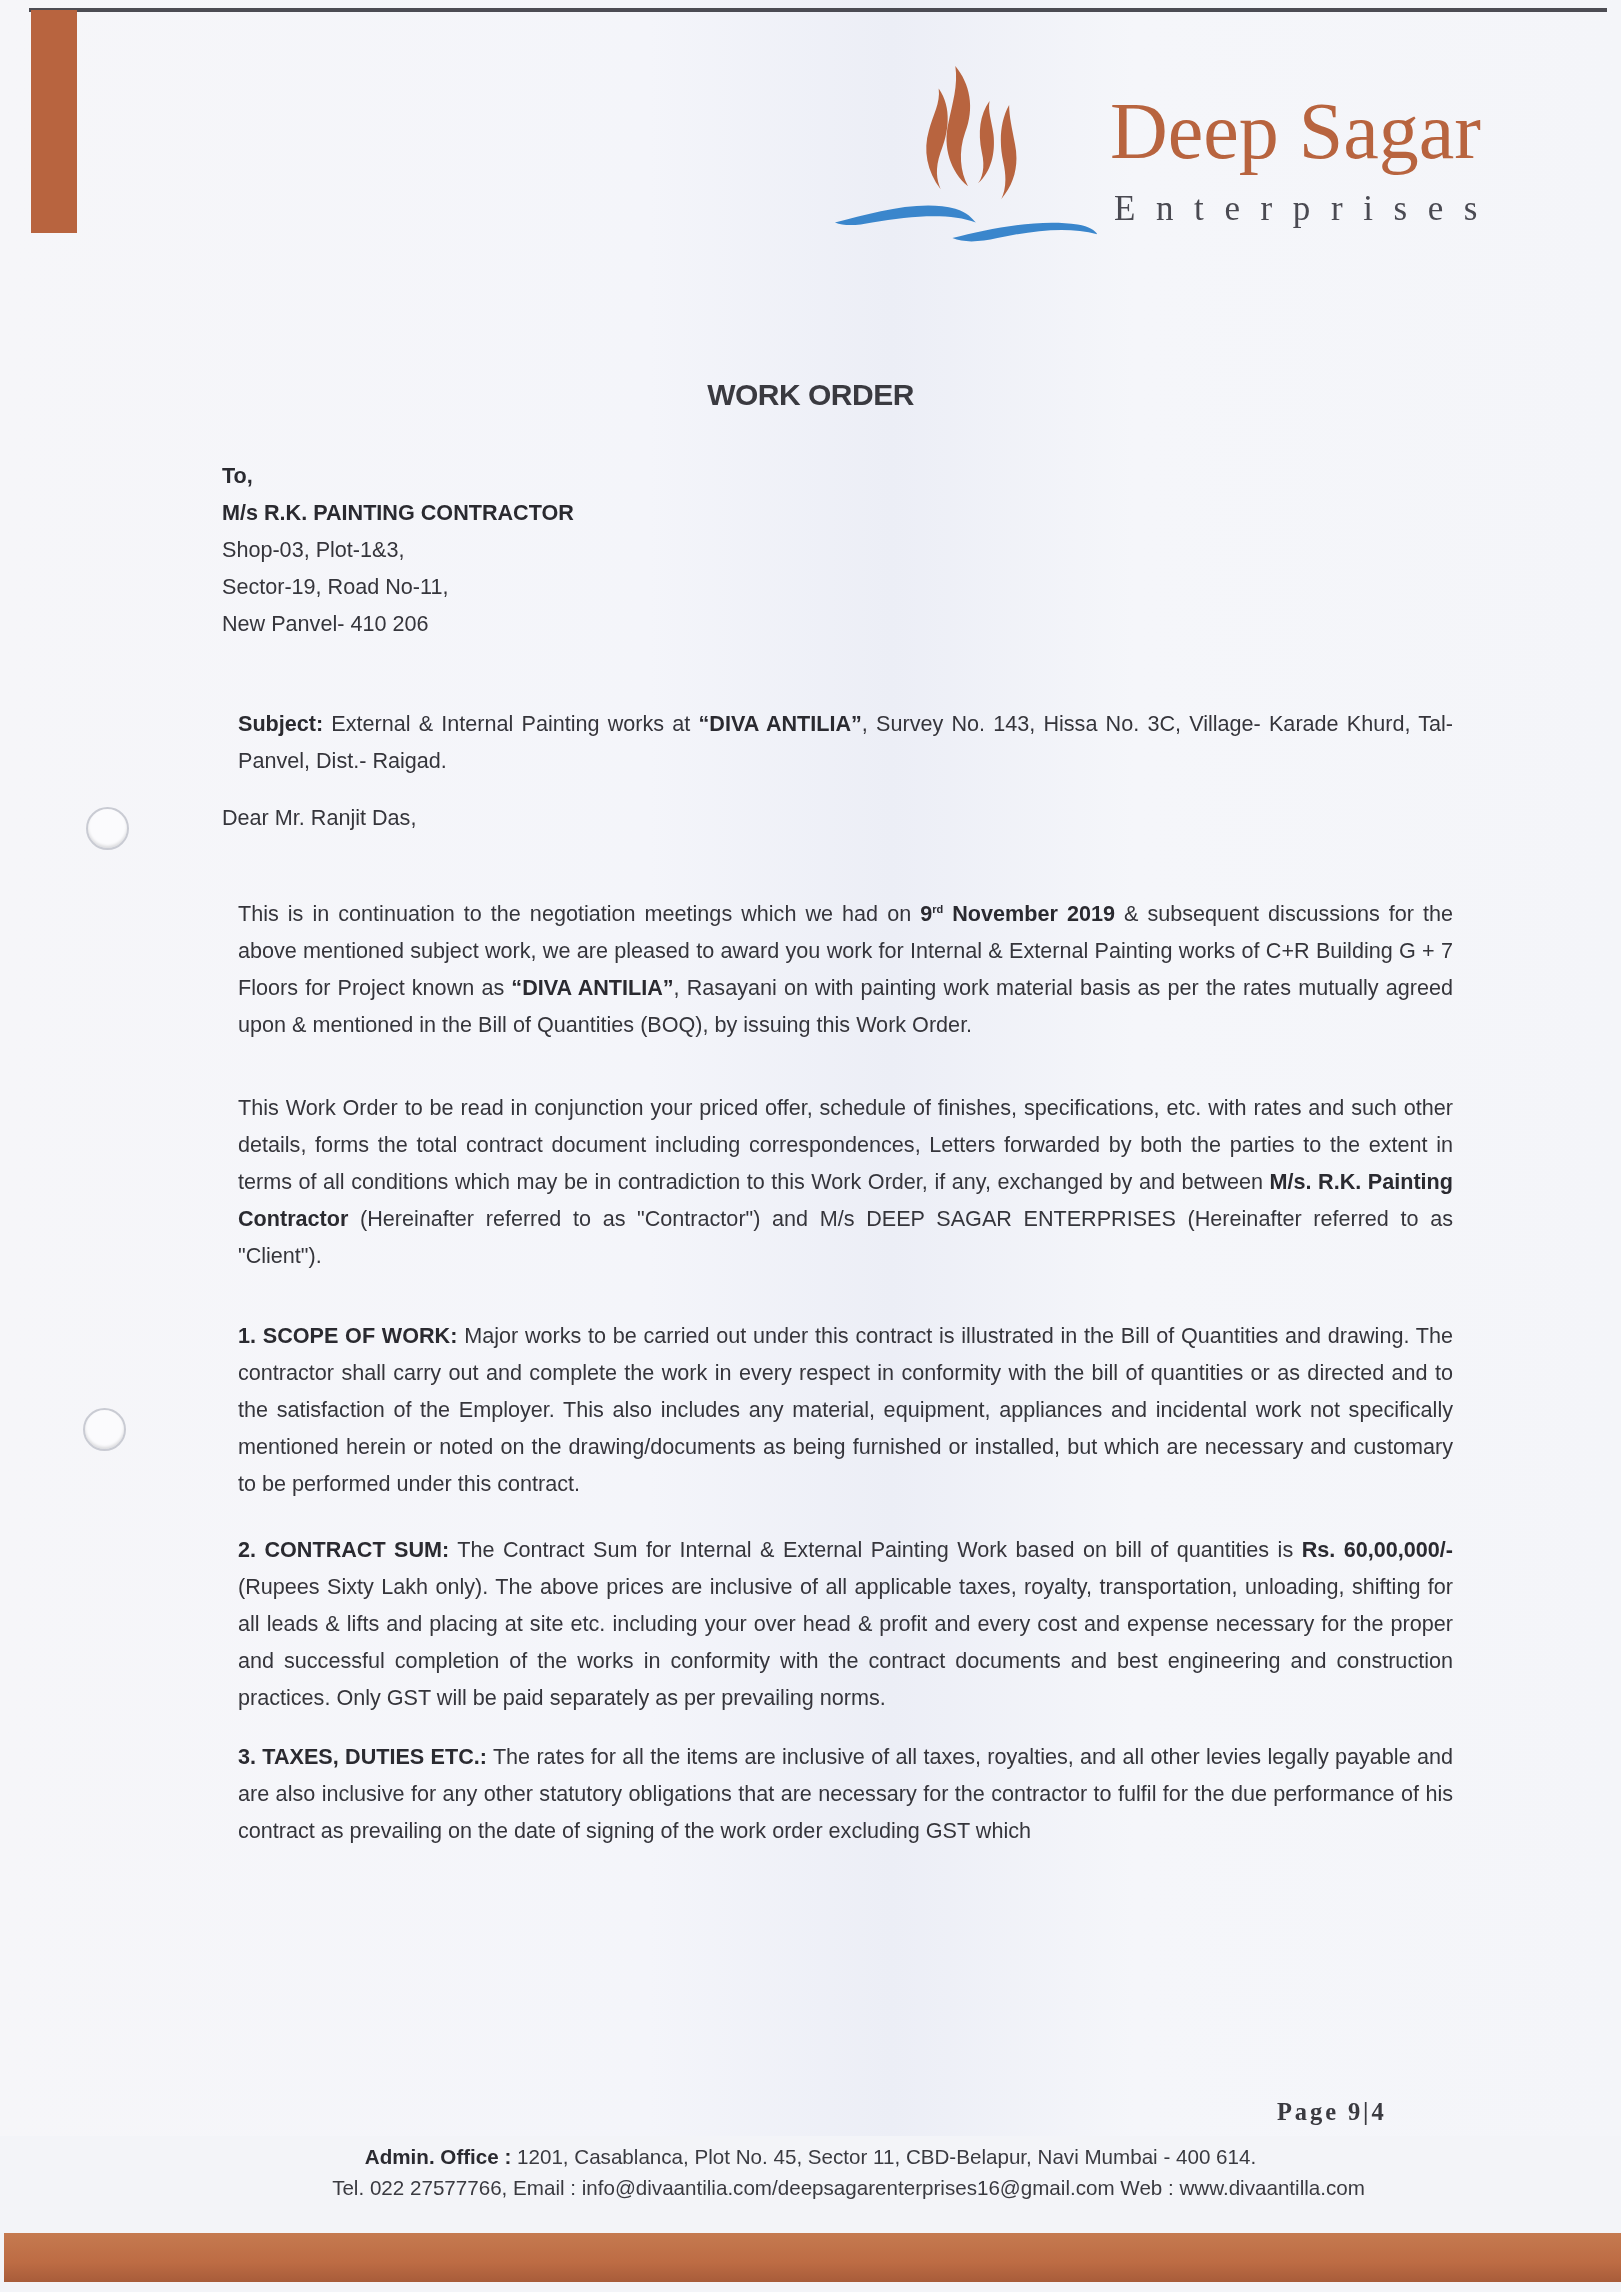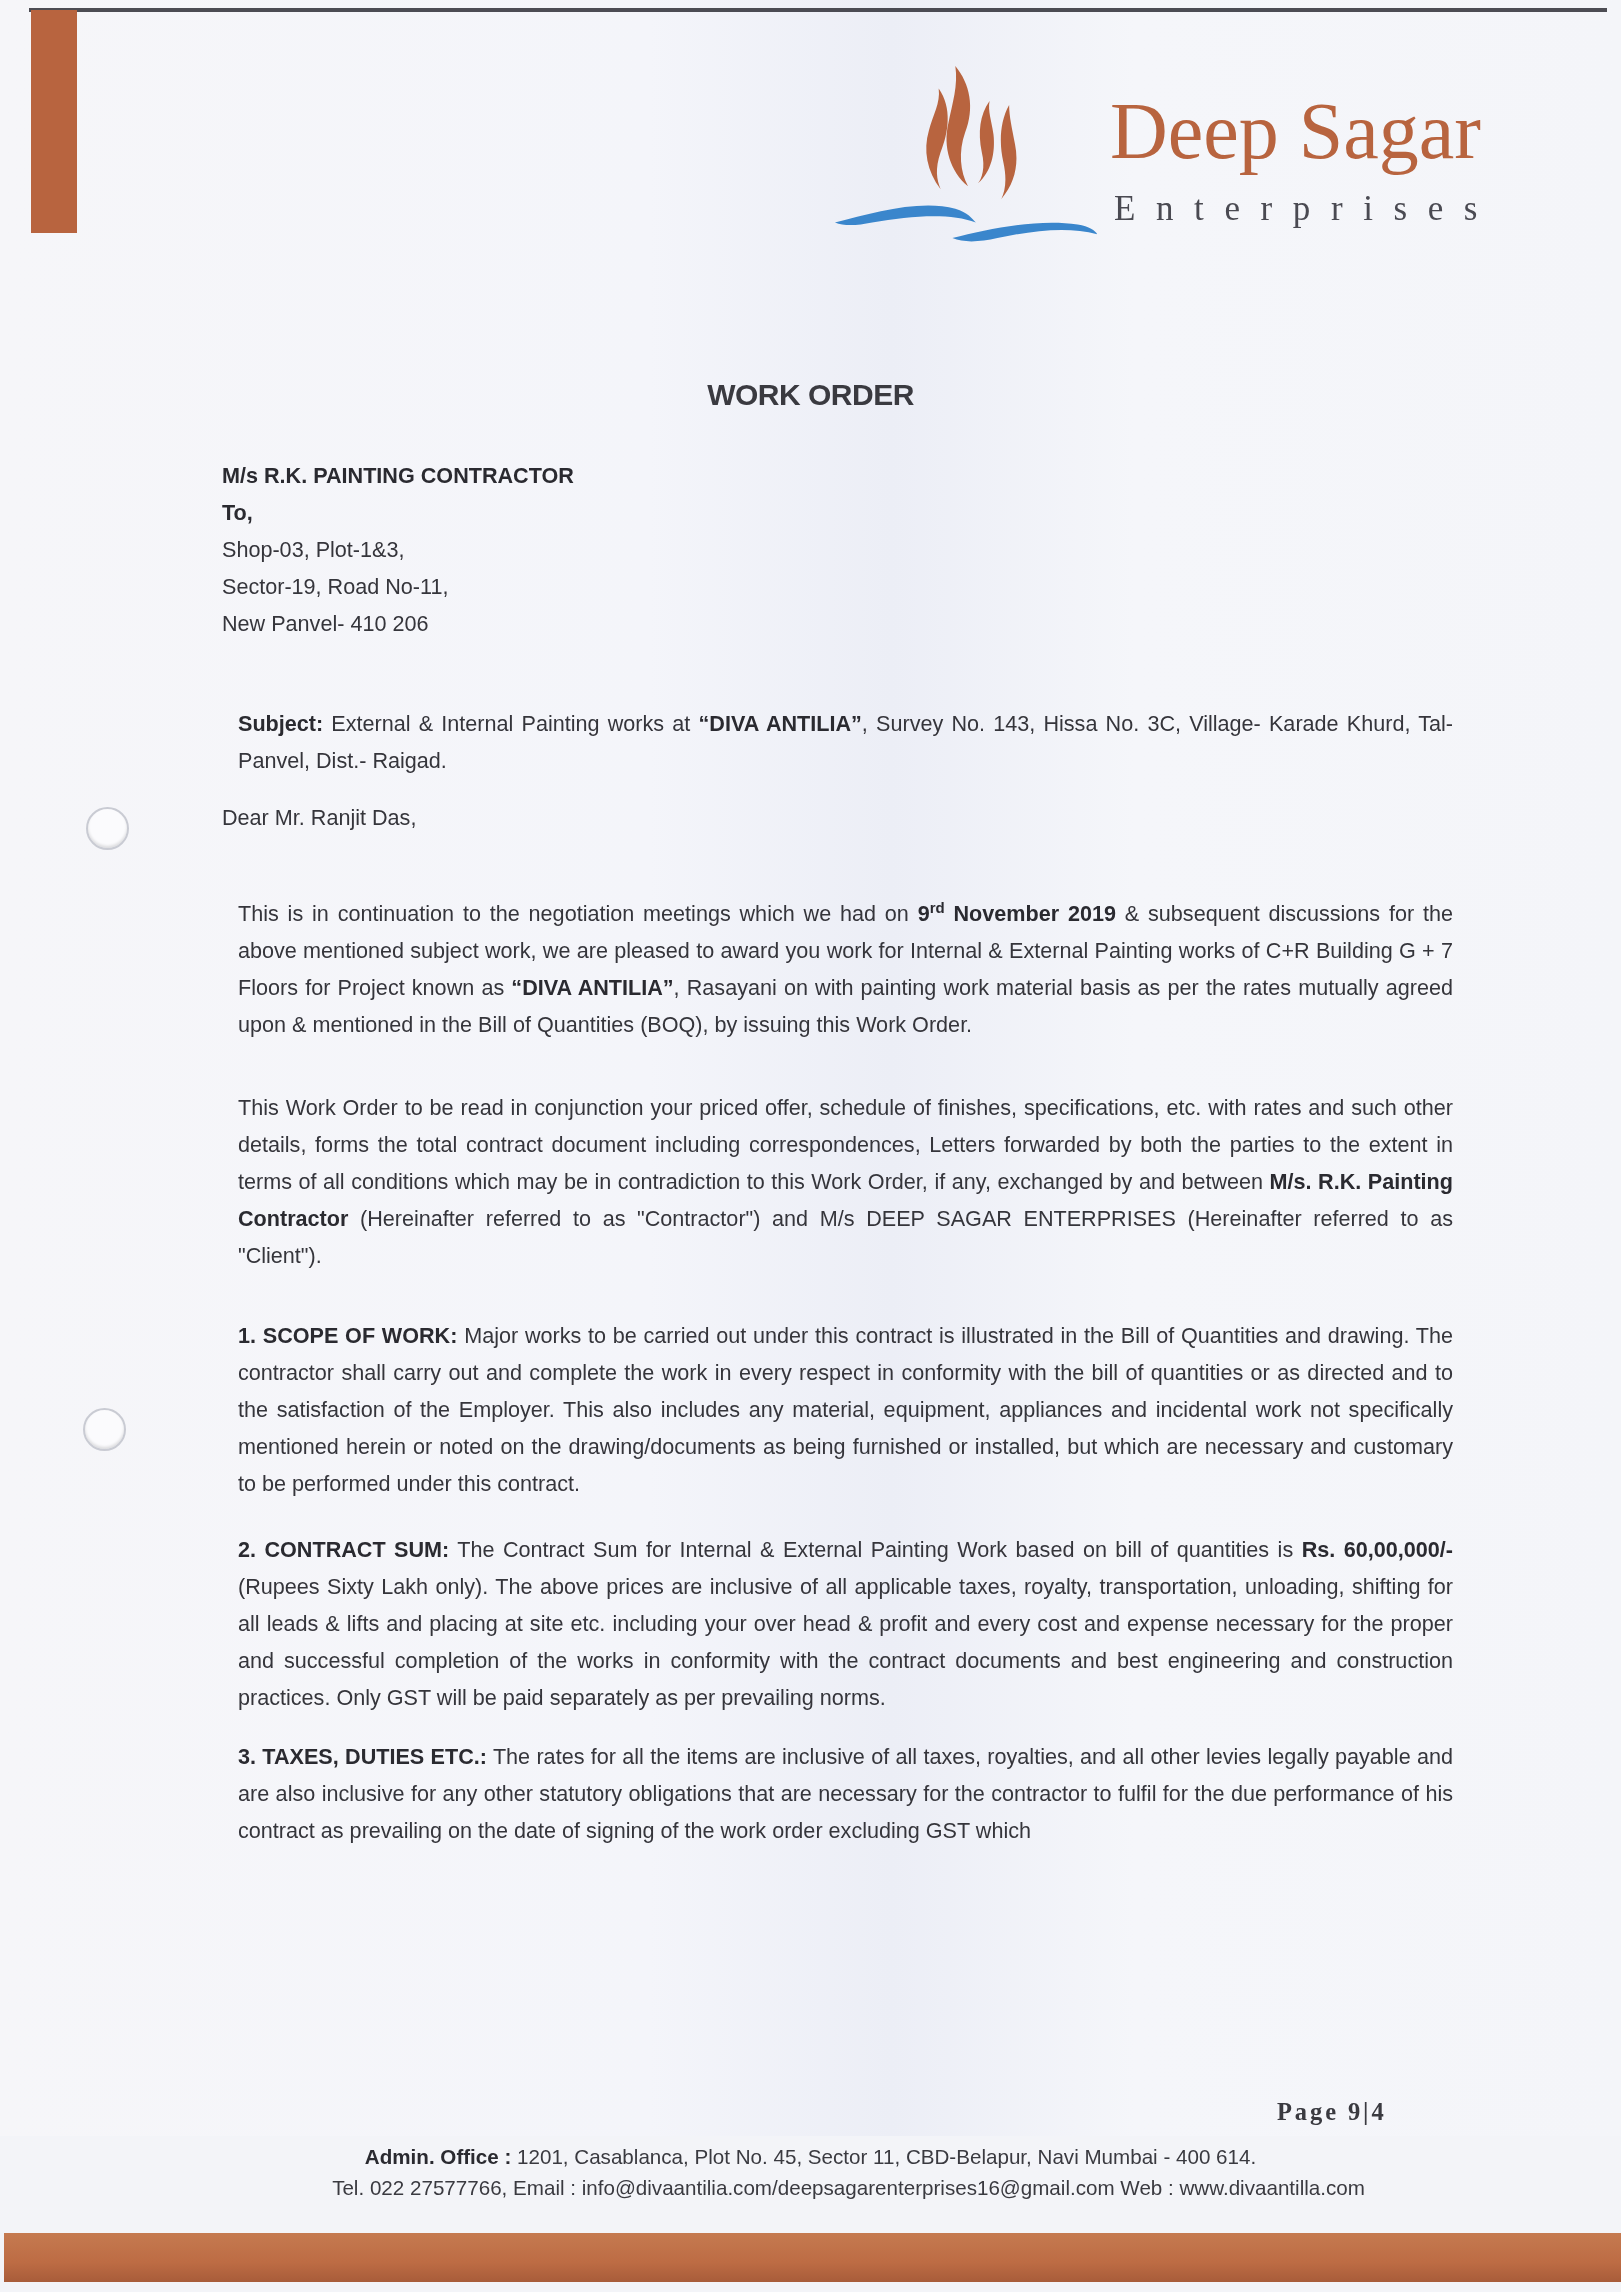--- a/index.html
+++ b/index.html
@@ -32,21 +32,21 @@
     font-family:"Liberation Serif", serif; font-size:35px; color:#4a4a52; letter-spacing:20.6px; line-height:1;
   }
 
   .title { position:absolute; left:0; width:1621px; top:378px; text-align:center;
     font-size:30px; font-weight:bold; color:#3a3a40; letter-spacing:-0.5px; }
   .block { position:absolute; left:222px; width:1247px; font-size:21.6px; line-height:37px; color:#35353b; }
   .addr p { margin:0; }
   .b { font-weight:bold; color:#2a2a30; }
   .para { text-align:justify; }
   .para p { margin:16px; }
-  sup { font-size:15px; line-height:0; }
+  sup { font-size:11px; line-height:0; }
 
   .page-num { position:absolute; left:1277px; top:2098px; font-family:"Liberation Serif", serif; font-weight:bold; font-size:24.5px; color:#3a3a40; letter-spacing:2.9px; }
   .footer { position:absolute; left:0; width:1621px; text-align:center; font-size:20.6px; color:#3a3a40; }
 </style>
 </head>
 <body>
 
 <div class="page">
   <div class="top-edge"></div>
   <div class="side-bar"></div>
@@ -62,22 +62,22 @@
       <path d="M2 172 C40 162 90 148 125 158 C138 162 142 168 146 172 C120 162 80 165 40 172 C25 175 12 176 2 172 Z" fill="#3a86cc"></path>
       <path d="M122 188 C160 178 210 168 250 174 C262 176 268 180 270 184 C240 176 205 180 168 188 C150 192 134 193 122 188 Z" fill="#3a86cc"></path>
     </svg>
     <div class="brand-name">Deep Sagar</div>
     <div class="brand-sub">Enterprises</div>
   </div>
 
   <div class="title">WORK ORDER</div>
 
   <div class="block addr" style="top:457px;">
+    <p class="b">To,</p>
     <p class="b">M/s R.K. PAINTING CONTRACTOR</p>
-    <p class="b">To,</p>
     <p>Shop-03, Plot-1&amp;3,</p>
     <p>Sector-19, Road No-11,</p>
     <p>New Panvel- 410 206</p>
   </div>
 
   <div class="block para" style="top:689px;">
     <p><span class="b">Subject:</span><span> External &amp; Internal Painting works at </span><span class="b">“DIVA ANTILIA”</span><span>, Survey No. 143, Hissa No. 3C, Village- Karade Khurd, Tal- Panvel, Dist.- Raigad.</span></p>
   </div>
 
   <div class="block" style="top:799px;">Dear Mr. Ranjit Das,</div>

